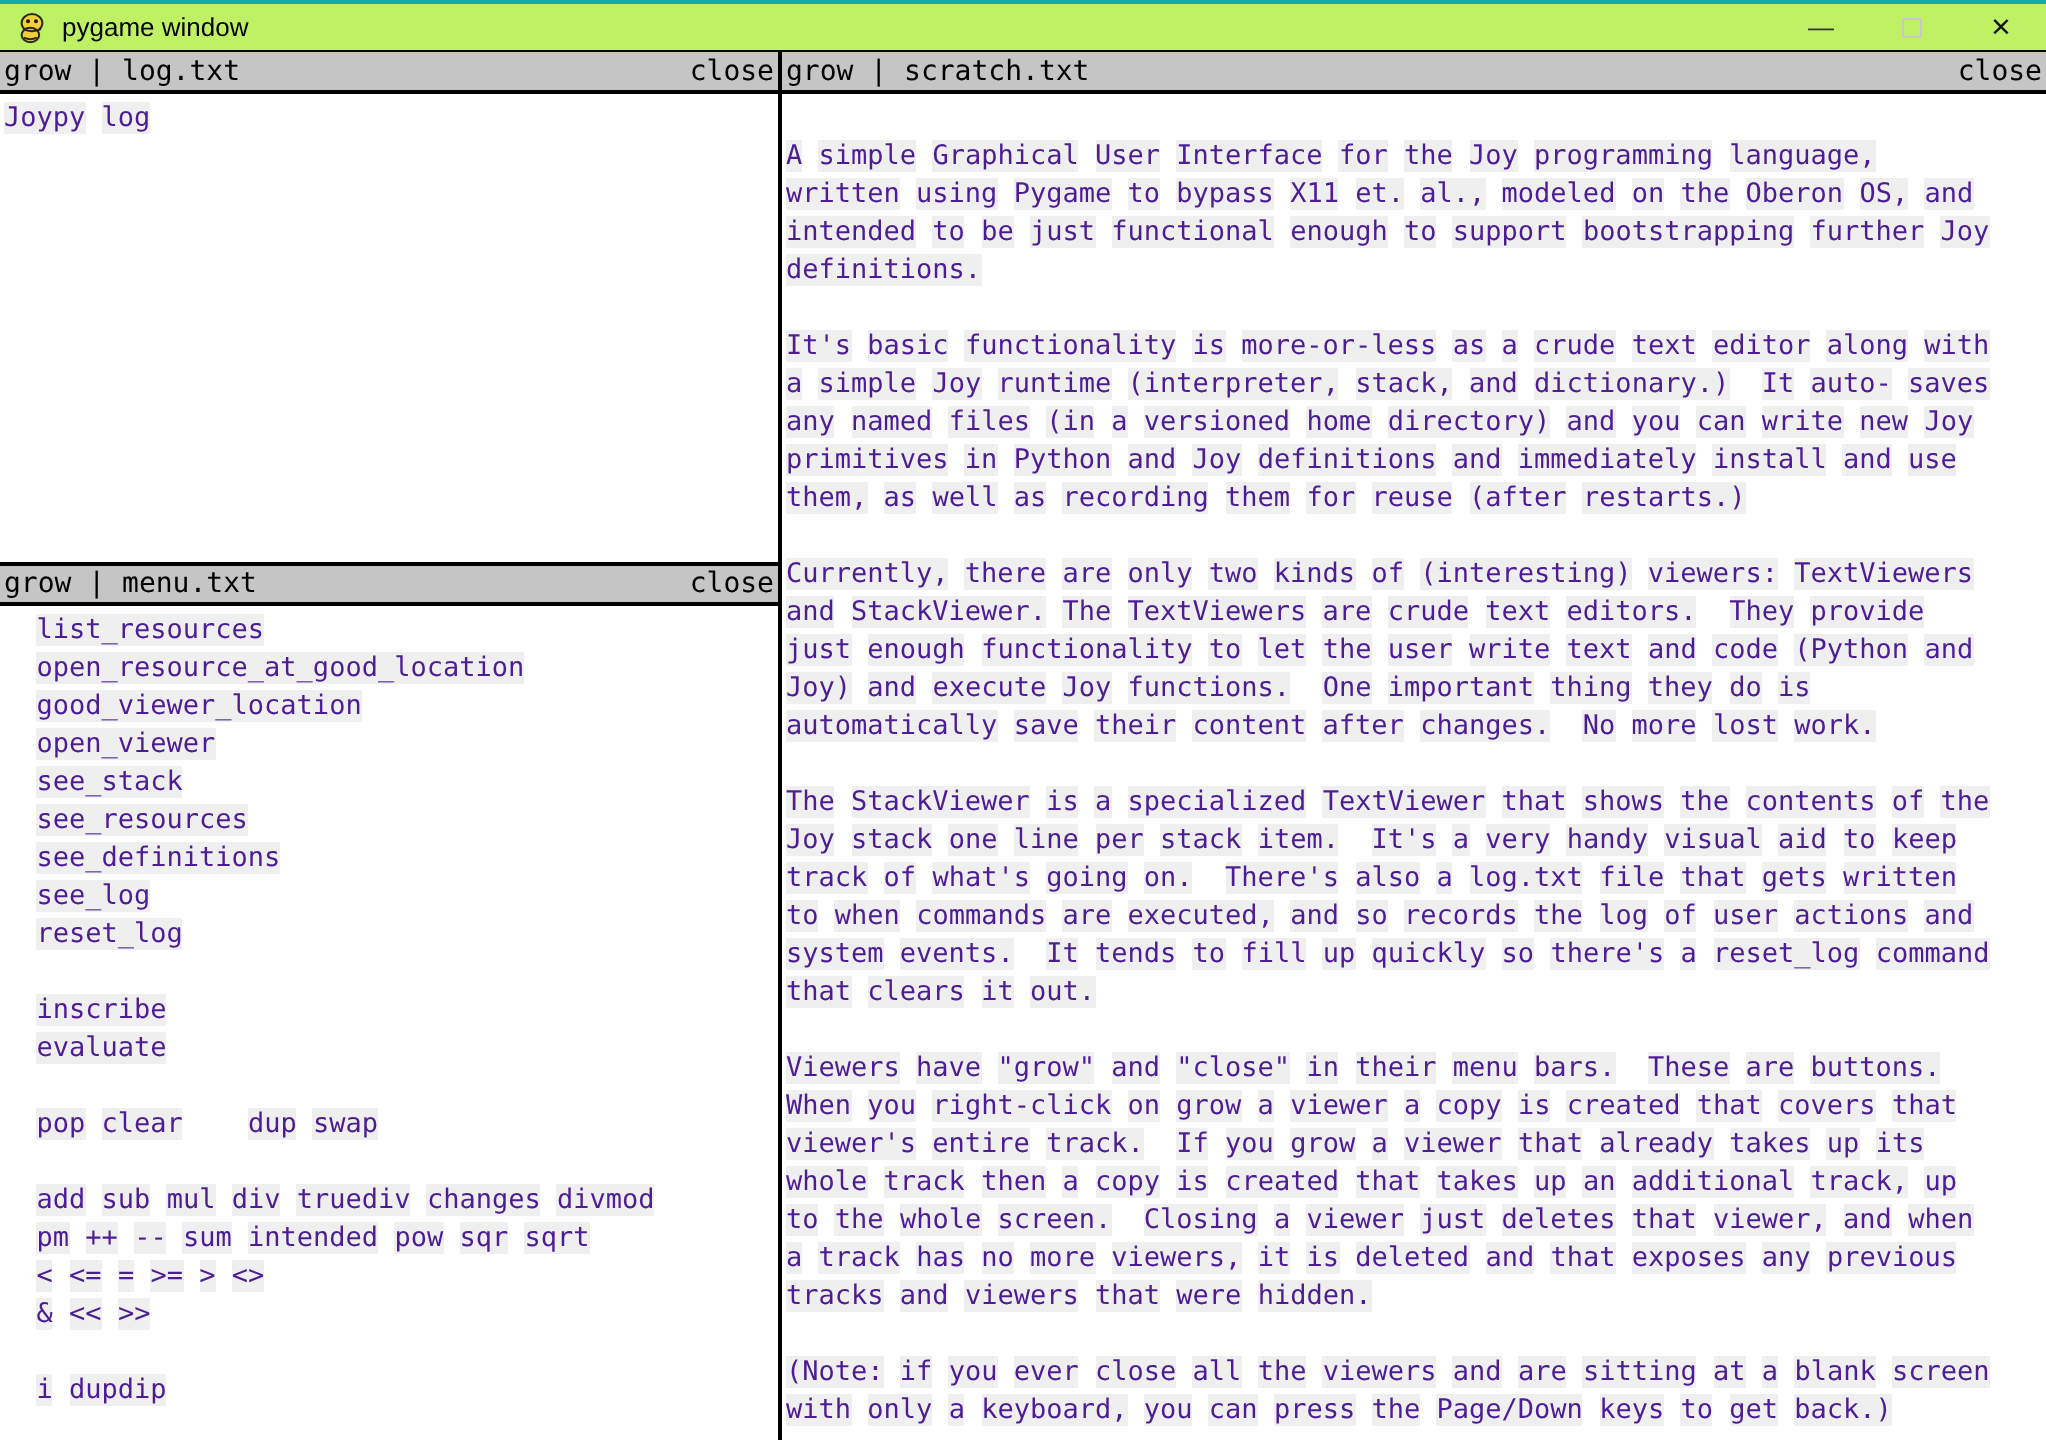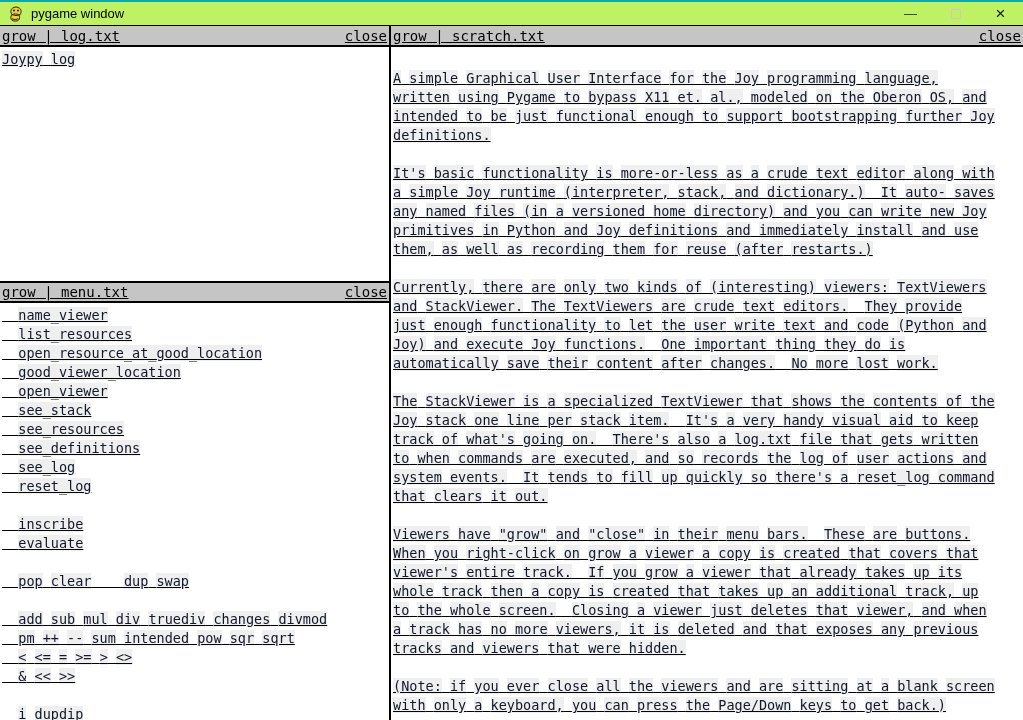--- a/index.html
+++ b/index.html
@@ -15,34 +15,34 @@
   .titlebar .app-icon { width:16px; height:16px; margin:0 7px 0 8px; flex:0 0 auto; }
   .titlebar .title-text { flex:1 1 auto; }
   .win-controls { display:flex; align-items:center; gap:0; }
   .win-btn { width:45px; height:23px; display:flex; align-items:center; justify-content:center;
              font-size:15px; line-height:1; color:#222; }
   .max-box { width:10px; height:10px; border:1px solid #c9c9c9; display:inline-block; }
   .min-glyph { font-size:13px; color:#333; }
   .close-glyph { font-size:17px; color:#111; }
 
   
-  .main { height:695px; display:flex;text-decoration:underline; }
+  .main { height:695px; display:flex; }
   .left-col { width:389px; display:flex; flex-direction:column; }
   .v-divider { width:2px; background:#000; }
   .right-col { width:632px; display:flex; flex-direction:column; }
 
   
   .menubar { height:22px; background:#c5c5c5; border-top:1px solid #000; border-bottom:2px solid #000;
              display:flex; justify-content:space-between; align-items:center;
              font-size:14px; color:#000; padding:0 2px; white-space:pre; flex:0 0 auto; }
   .menubar.mid { border-top:2px solid #000; }
   .menubar .mb-left { display:flex; white-space:pre; }
   .mb-btn { cursor:default; }
   .viewer-content { background:#fff; overflow:hidden; padding:4px 0 0 2px;
-                    font-size:13.5px; color:#0f172a; flex:0 0 auto; }
+                    font-size:13.5px; color:#4c1d95; flex:0 0 auto; }
   .log-content { height:234px; }
   .menu-content { flex:1 1 auto !important; }
   .scratch-content { flex:1 1 auto !important; }
   .line { height:19px; white-space:pre; overflow:hidden; }
   .w { background:#efefef; }
 </style>
 </head>
 <body>
 
 <div class="window">
@@ -90,21 +90,20 @@
 
       <div class="menubar mid">
         <span class="mb-left">
           <span class="mb-btn">grow</span>
           <span> | </span>
           <span>menu.txt</span>
         </span>
         <span class="mb-btn">close</span>
       </div>
       <div class="viewer-content menu-content">
-          <div class="line"><span>  </span><span class="w">name_viewer</span></div>
           <div class="line"><span>  </span><span class="w">list_resources</span></div>
           <div class="line"><span>  </span><span class="w">open_resource_at_good_location</span></div>
           <div class="line"><span>  </span><span class="w">good_viewer_location</span></div>
           <div class="line"><span>  </span><span class="w">open_viewer</span></div>
           <div class="line"><span>  </span><span class="w">see_stack</span></div>
           <div class="line"><span>  </span><span class="w">see_resources</span></div>
           <div class="line"><span>  </span><span class="w">see_definitions</span></div>
           <div class="line"><span>  </span><span class="w">see_log</span></div>
           <div class="line"><span>  </span><span class="w">reset_log</span></div>
           <div class="line"></div>

